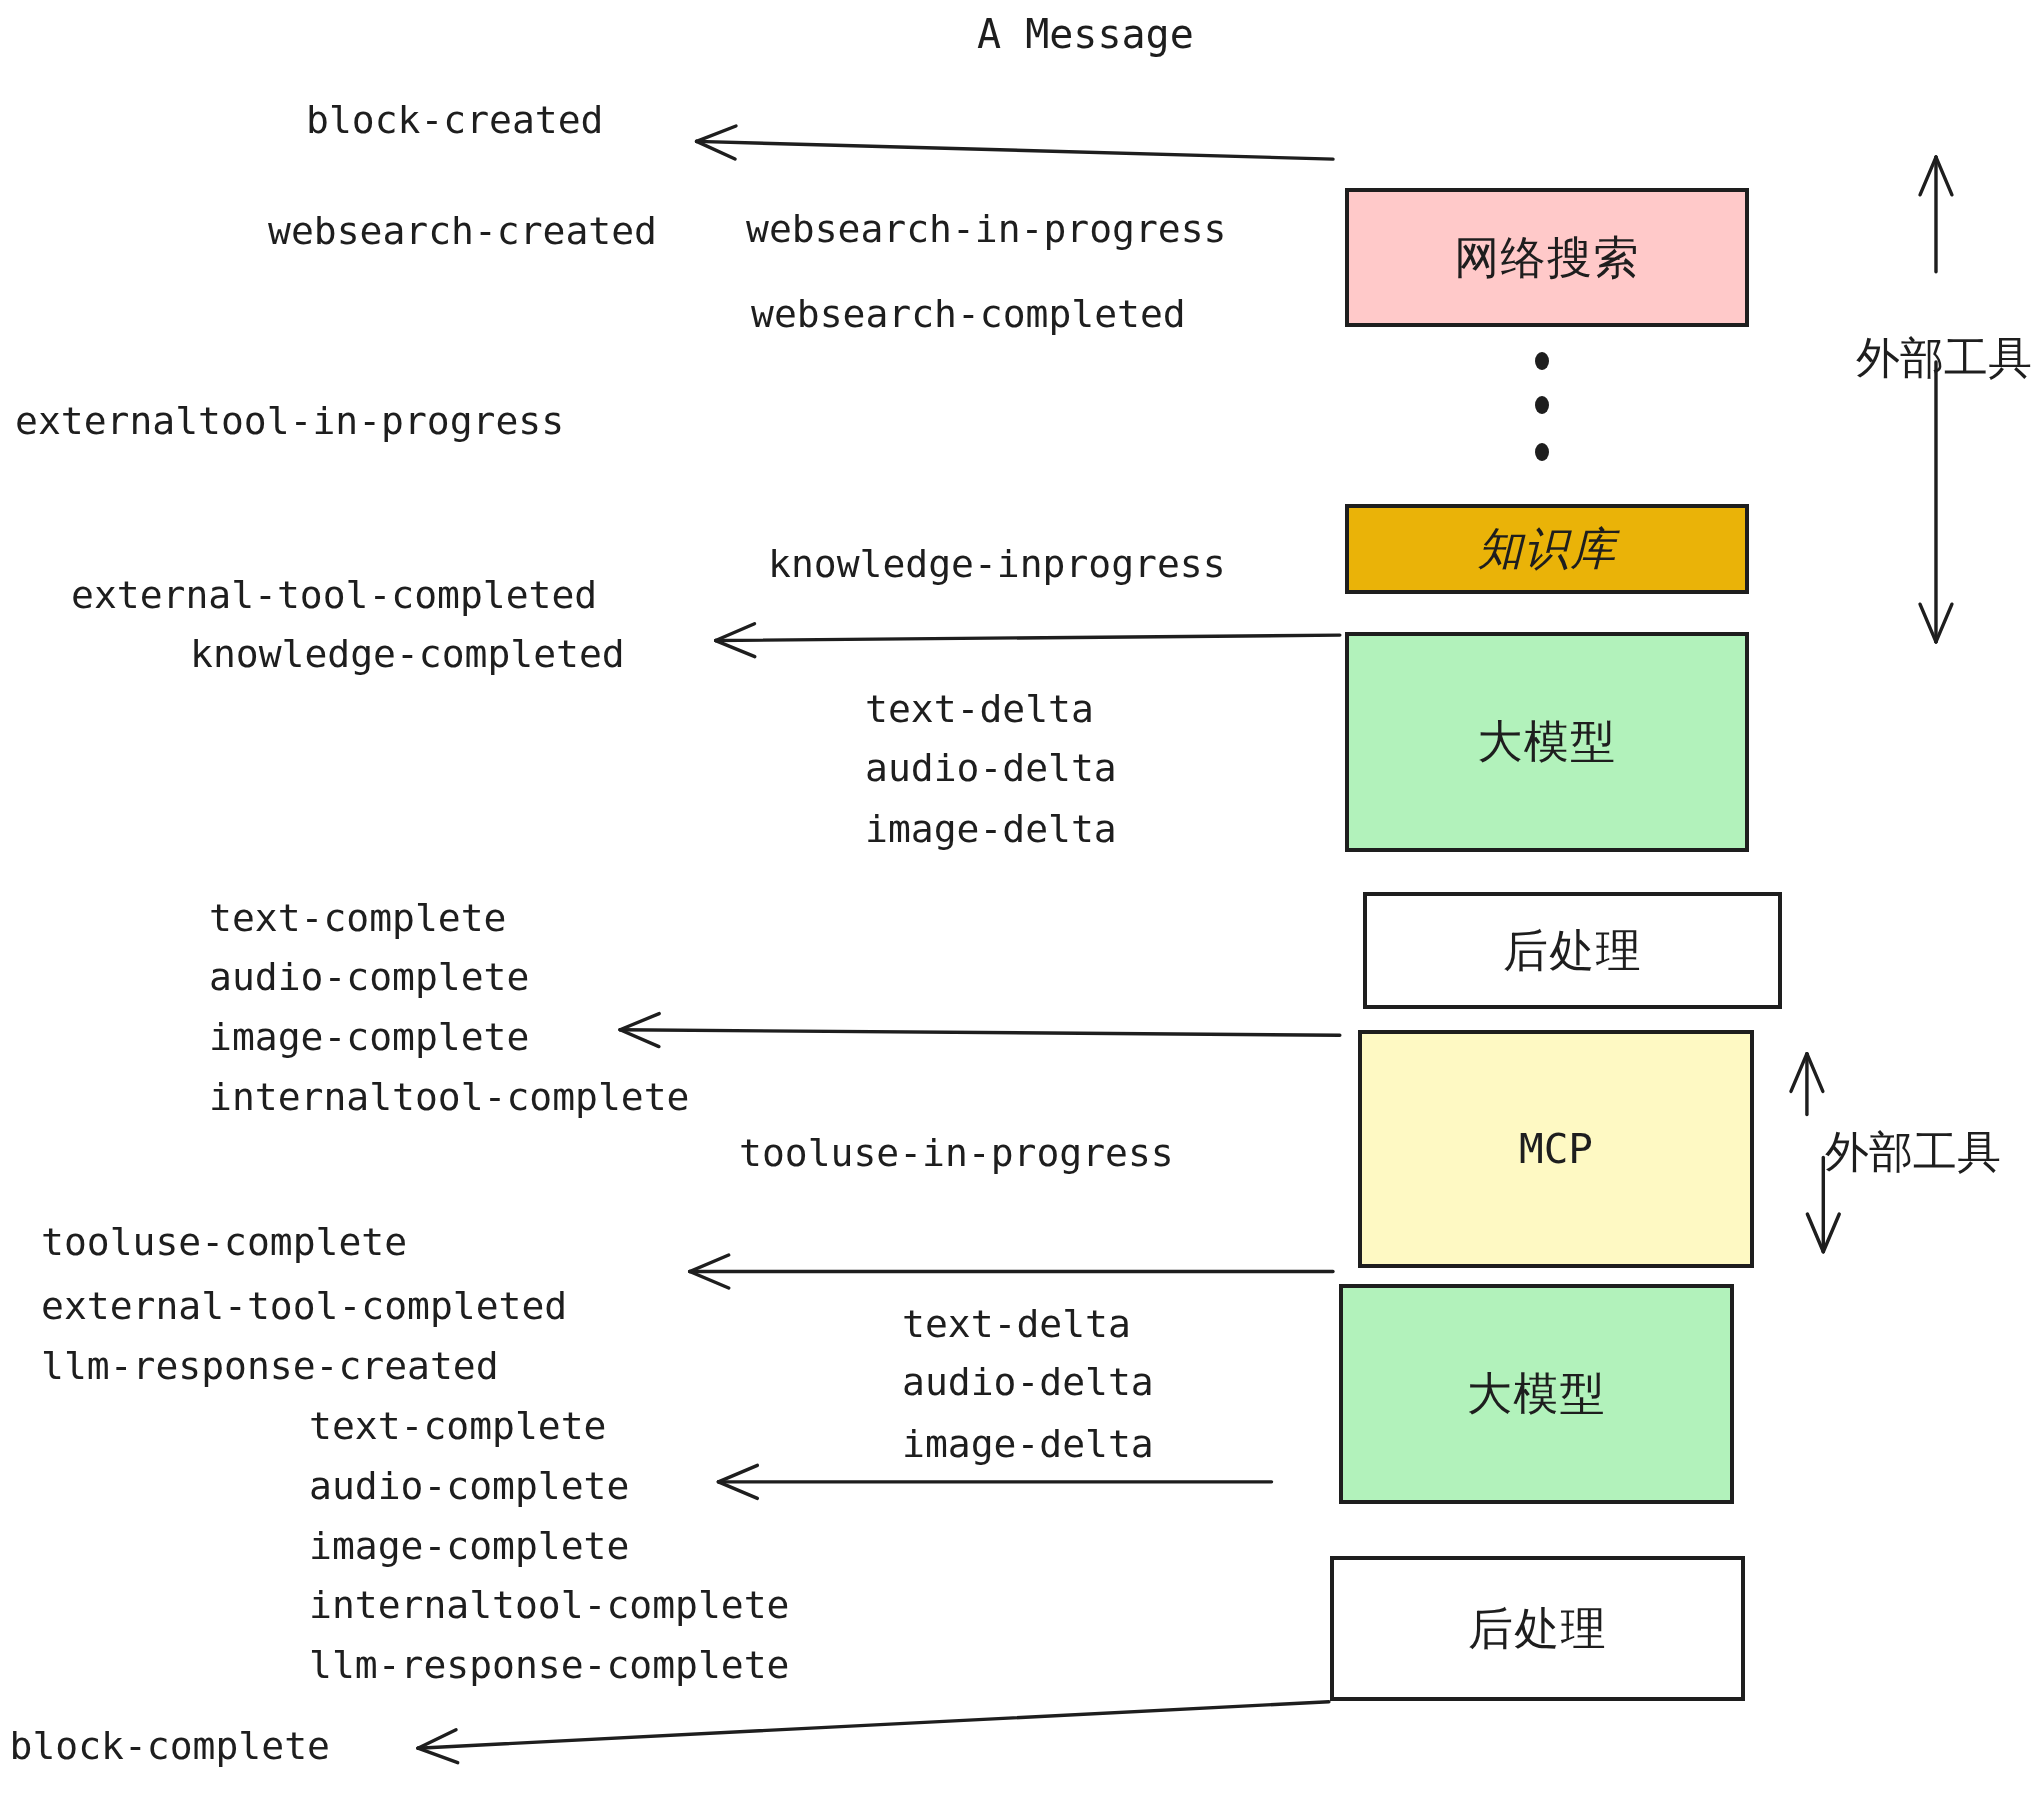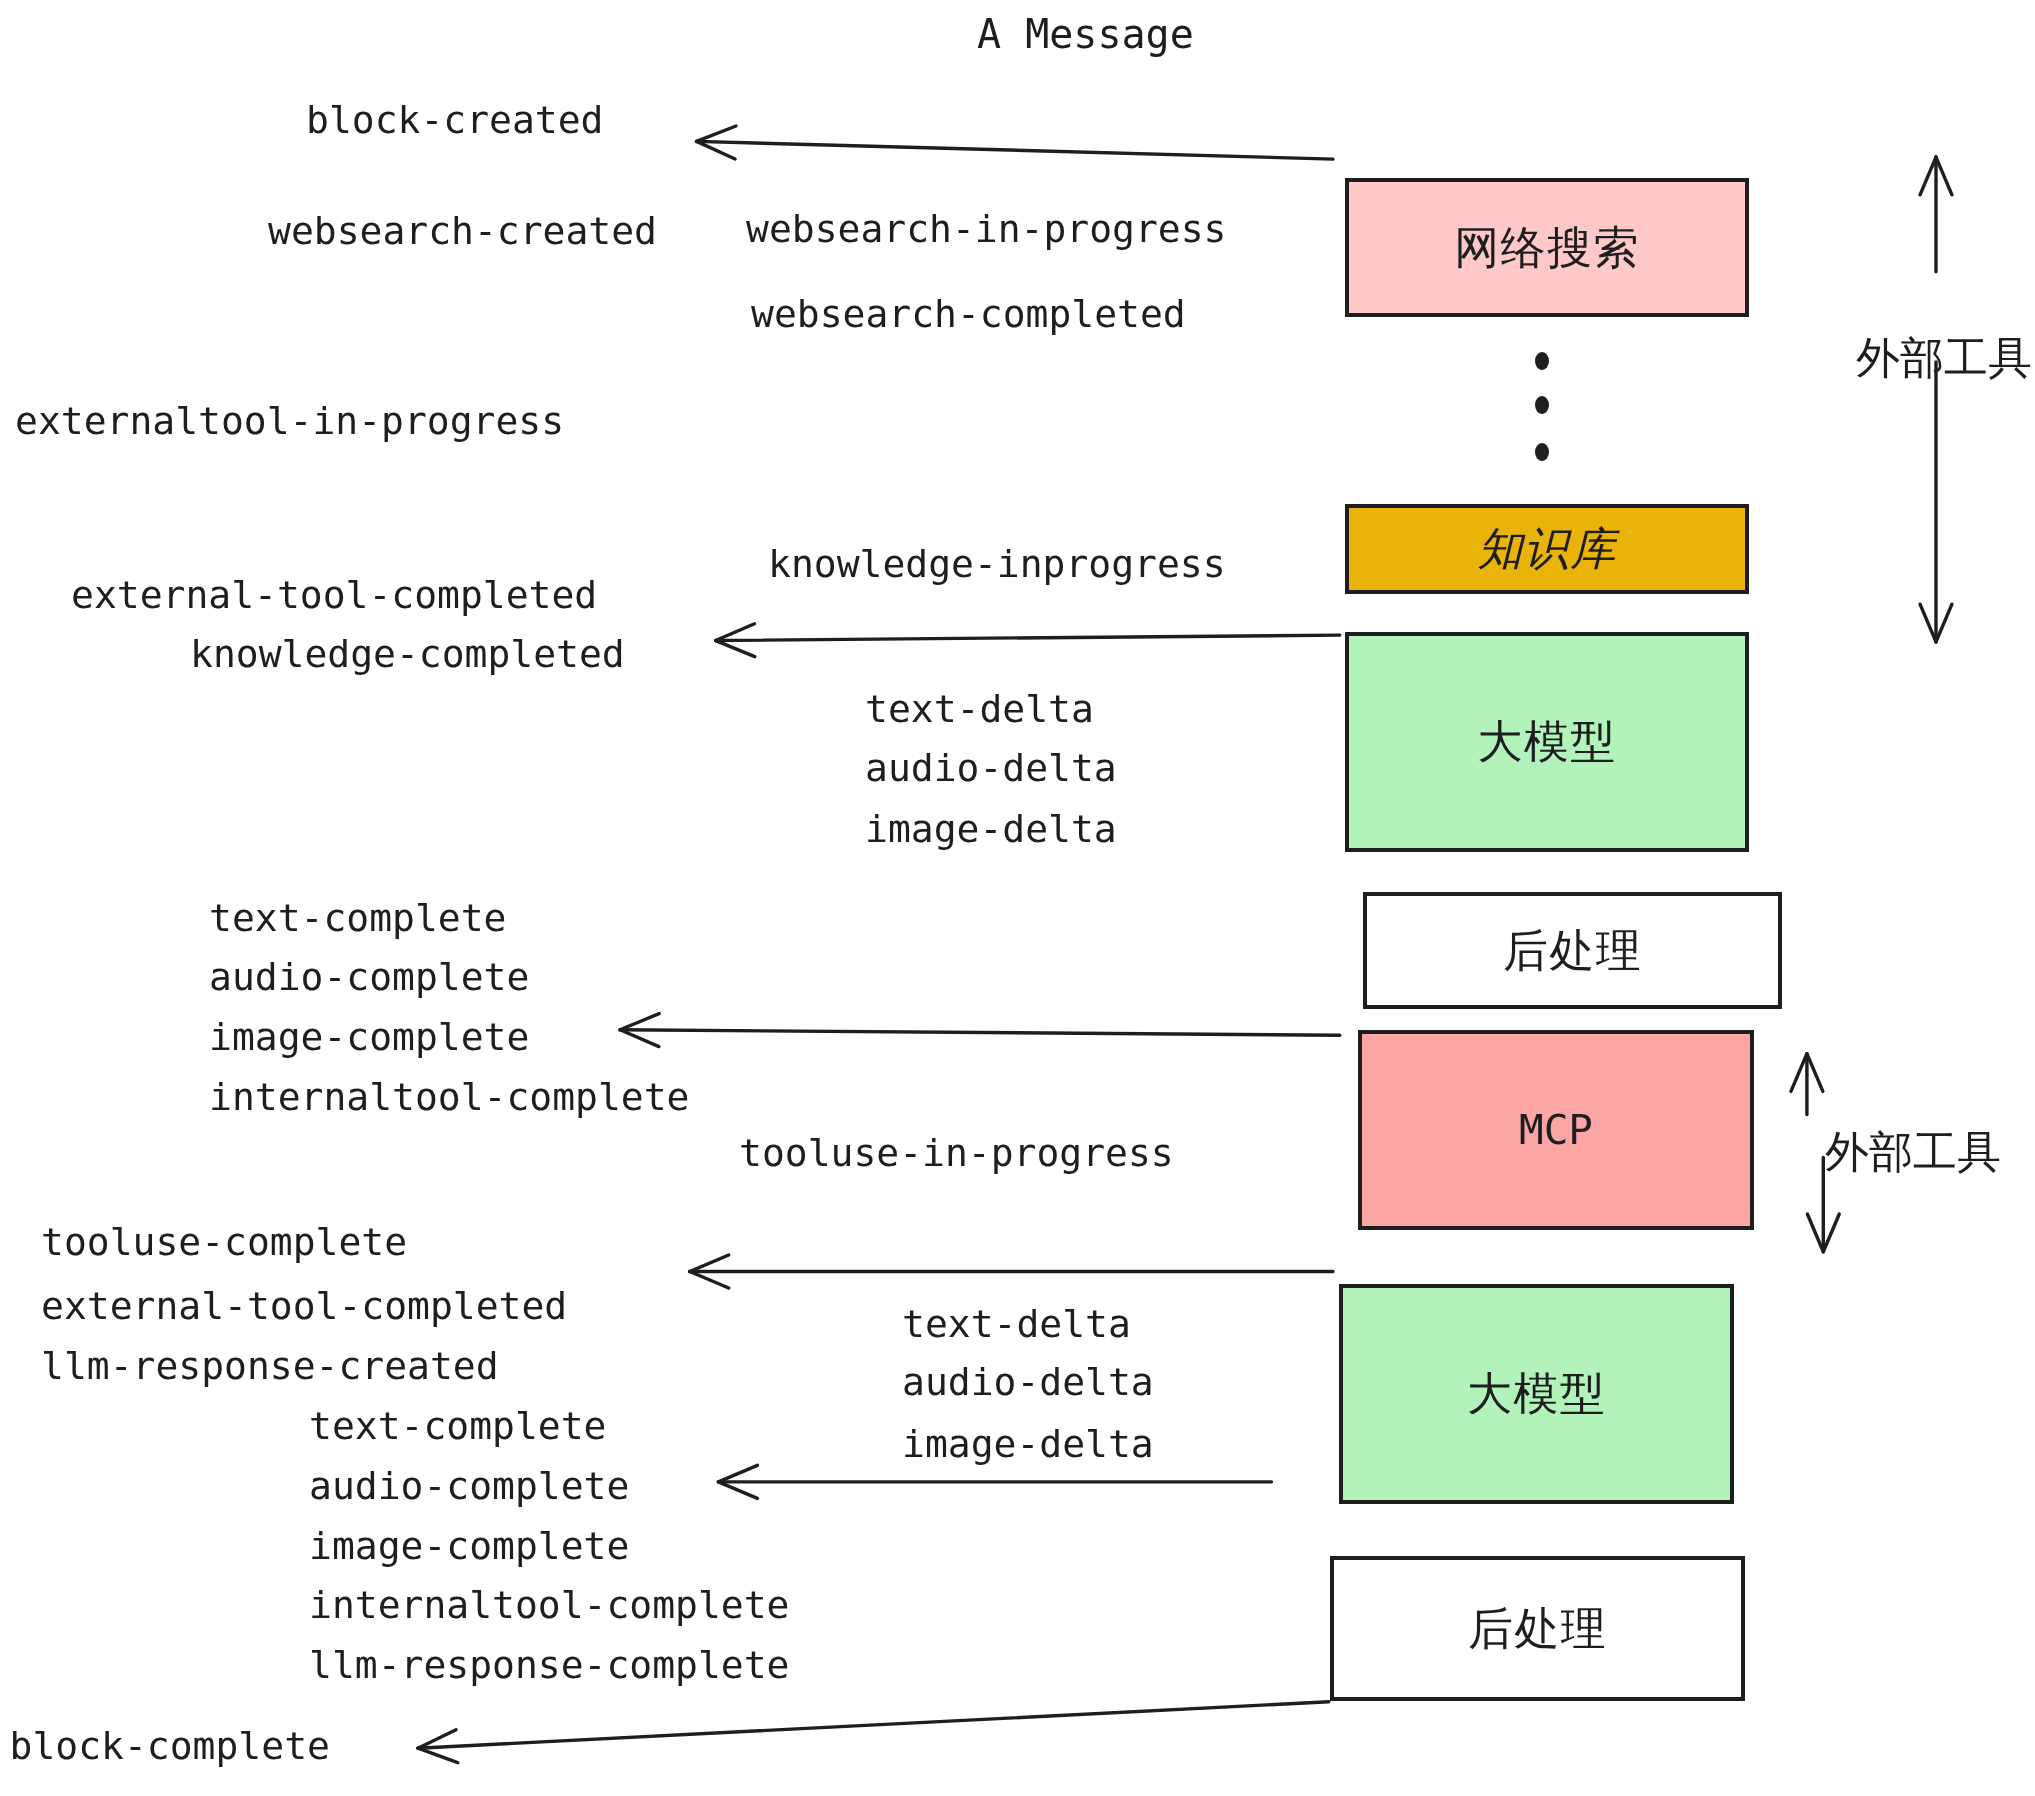--- a/index.html
+++ b/index.html
@@ -144,25 +144,25 @@
         </g>
         <line x1="2670" y1="1695" x2="2670" y2="1833" stroke="#1e1e1e" stroke-width="5" stroke-linecap="round"></line>
         <g>
           <line x1="2670" y1="1833" x2="2693.365100538519" y2="1777.736340359827" stroke="#1e1e1e" stroke-width="5" stroke-linecap="round"></line>
           <line x1="2670" y1="1833" x2="2646.634899461481" y2="1777.736340359827" stroke="#1e1e1e" stroke-width="5" stroke-linecap="round"></line>
         </g>
       </g>
     </svg>
 
   <div id="node-layer">
-      <div class="node" style="left: 1345px; top: 178px; width: 404px; height: 139px; background: rgb(255, 201, 201); border-color: rgb(30, 30, 30);">网络搜索</div>
+      <div class="node" style="left: 1345px; top: 188px; width: 404px; height: 139px; background: rgb(255, 201, 201); border-color: rgb(30, 30, 30);">网络搜索</div>
       <div class="node" style="left: 1345px; top: 504px; width: 404px; height: 90px; background: #eab308; border-color: rgb(30, 30, 30); font-style: italic;">知识库</div>
       <div class="node" style="left: 1345px; top: 632px; width: 404px; height: 220px; background: rgb(178, 242, 187); border-color: rgb(30, 30, 30);">大模型</div>
       <div class="node" style="left: 1363px; top: 892px; width: 419px; height: 117px; background: rgb(255, 255, 255); border-color: rgb(30, 30, 30);">后处理</div>
-      <div class="node mono-label" style="left: 1358px; top: 1030px; width: 396px; height: 200px; background: #fca5a5; border-color: rgb(30, 30, 30);">MCP</div>
+      <div class="node mono-label" style="left: 1358px; top: 1030px; width: 396px; height: 238px; background: #fef9c3; border-color: rgb(30, 30, 30);">MCP</div>
       <div class="node" style="left: 1339px; top: 1284px; width: 395px; height: 220px; background: rgb(178, 242, 187); border-color: rgb(30, 30, 30);">大模型</div>
       <div class="node" style="left: 1330px; top: 1556px; width: 415px; height: 145px; background: rgb(255, 255, 255); border-color: rgb(30, 30, 30);">后处理</div>
     </div>
 
   <div id="event-layer">
       <div class="evt" style="left: 306px; top: 101px;">block-created</div>
       <div class="evt" style="left: 268px; top: 164px; margin-top: 48px;">websearch-created</div>
       <div class="evt" style="left: 746px; top: 210px;">websearch-in-progress</div>
       <div class="evt" style="left: 751px; top: 295px;">websearch-completed</div>
       <div class="evt" style="left: 15px; top: 402px;">externaltool-in-progress</div>

